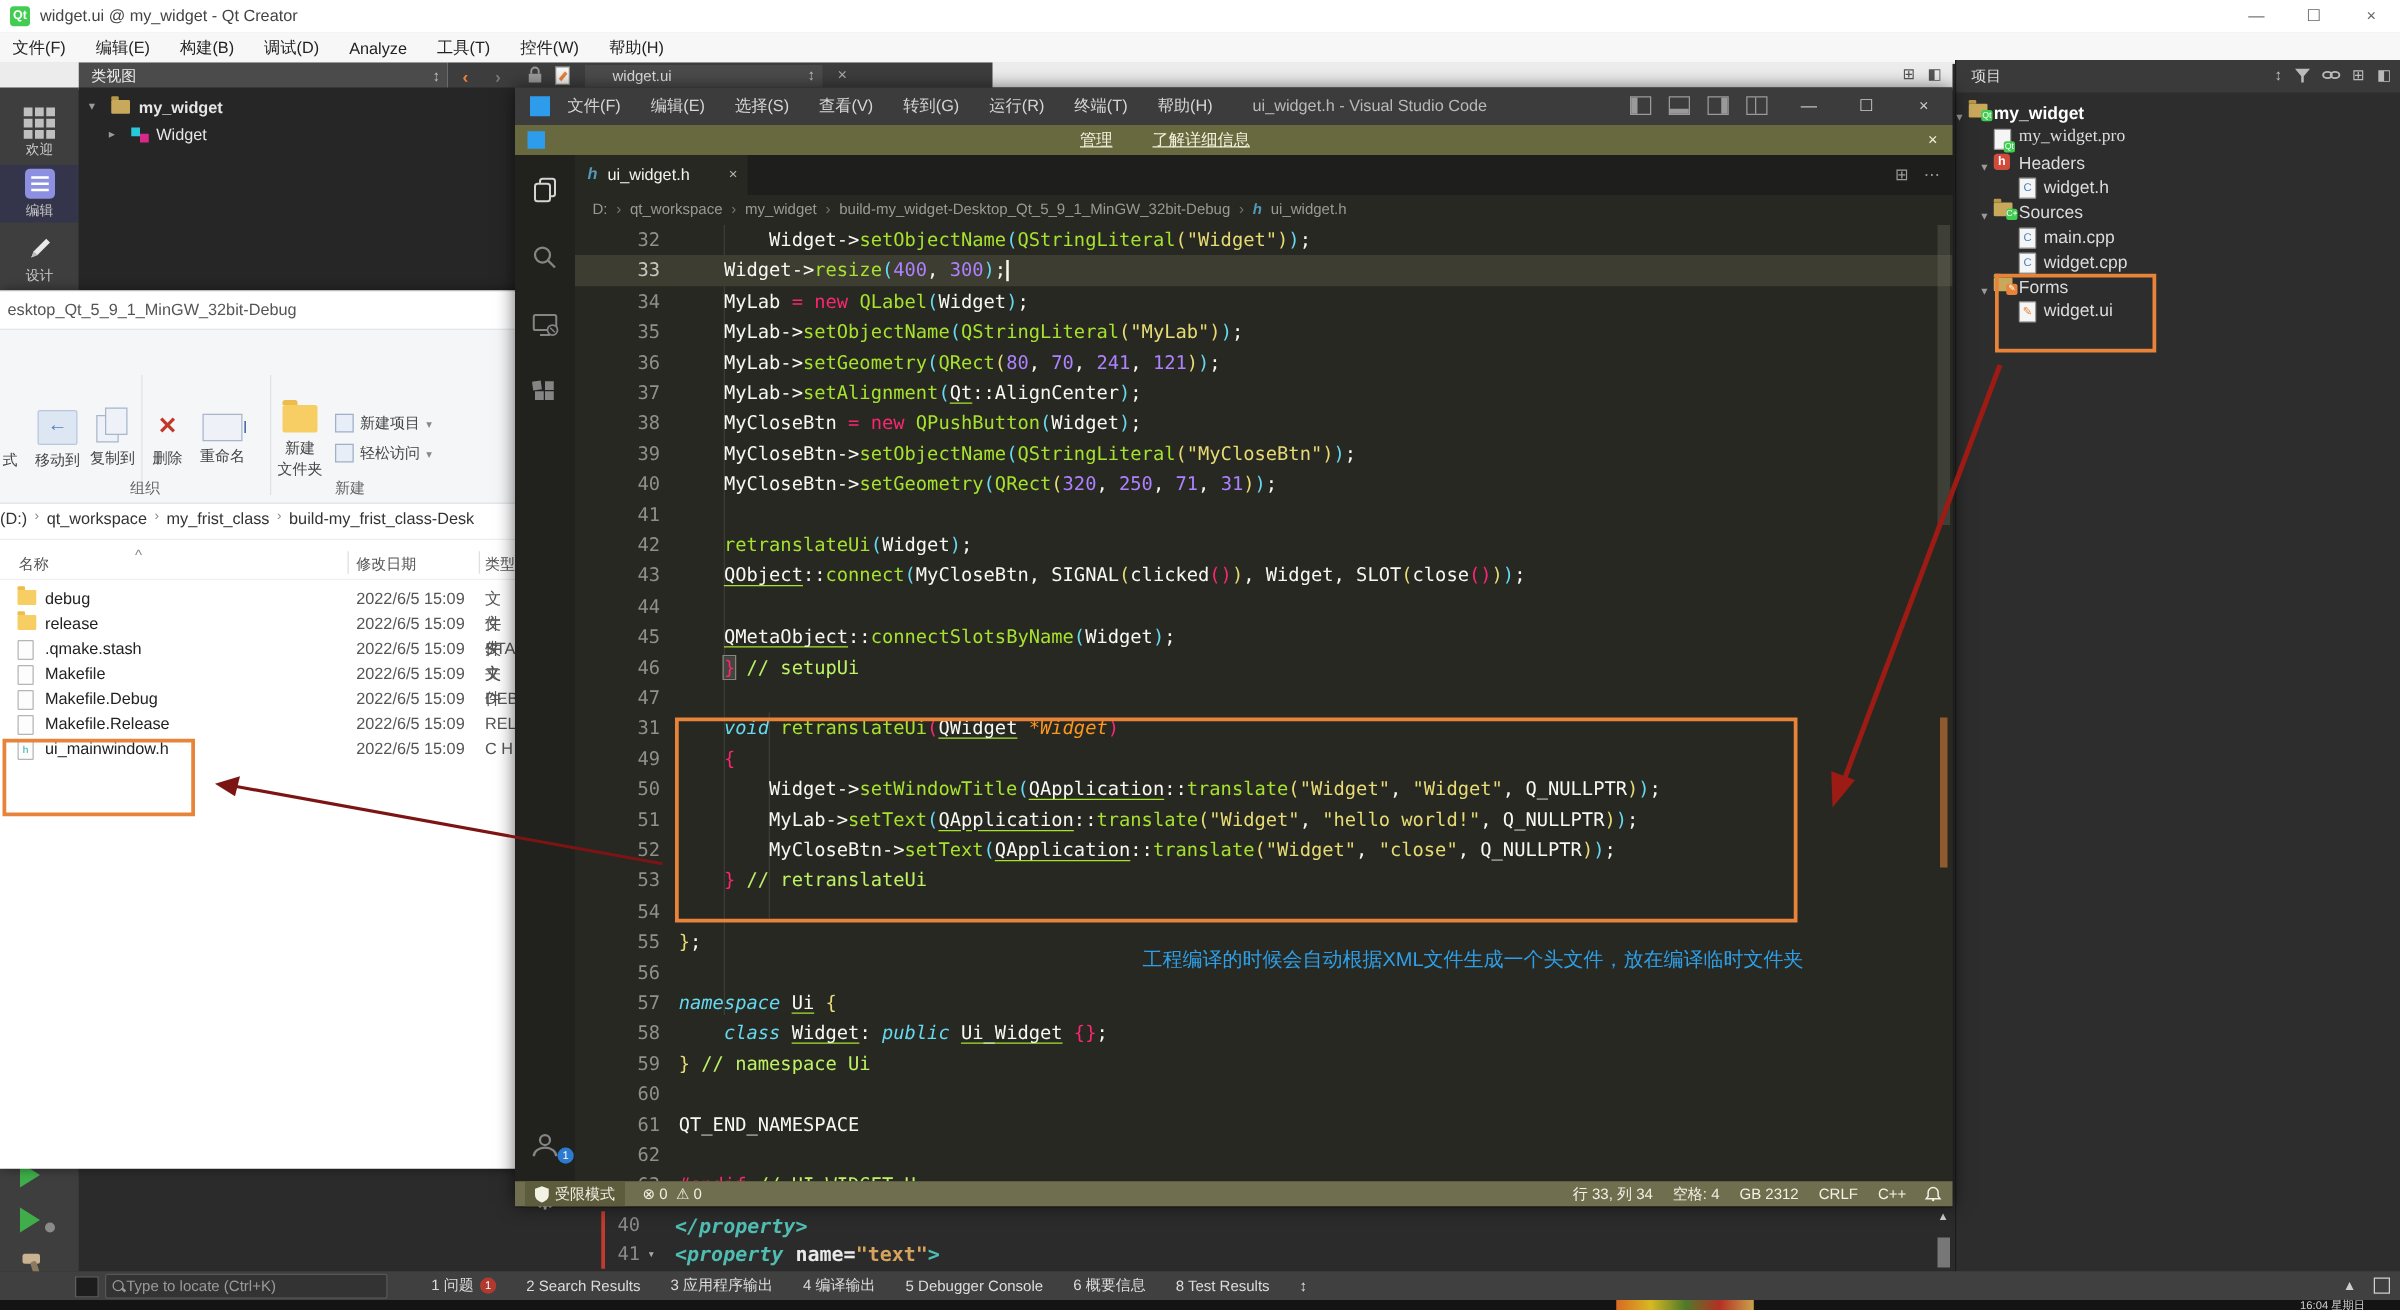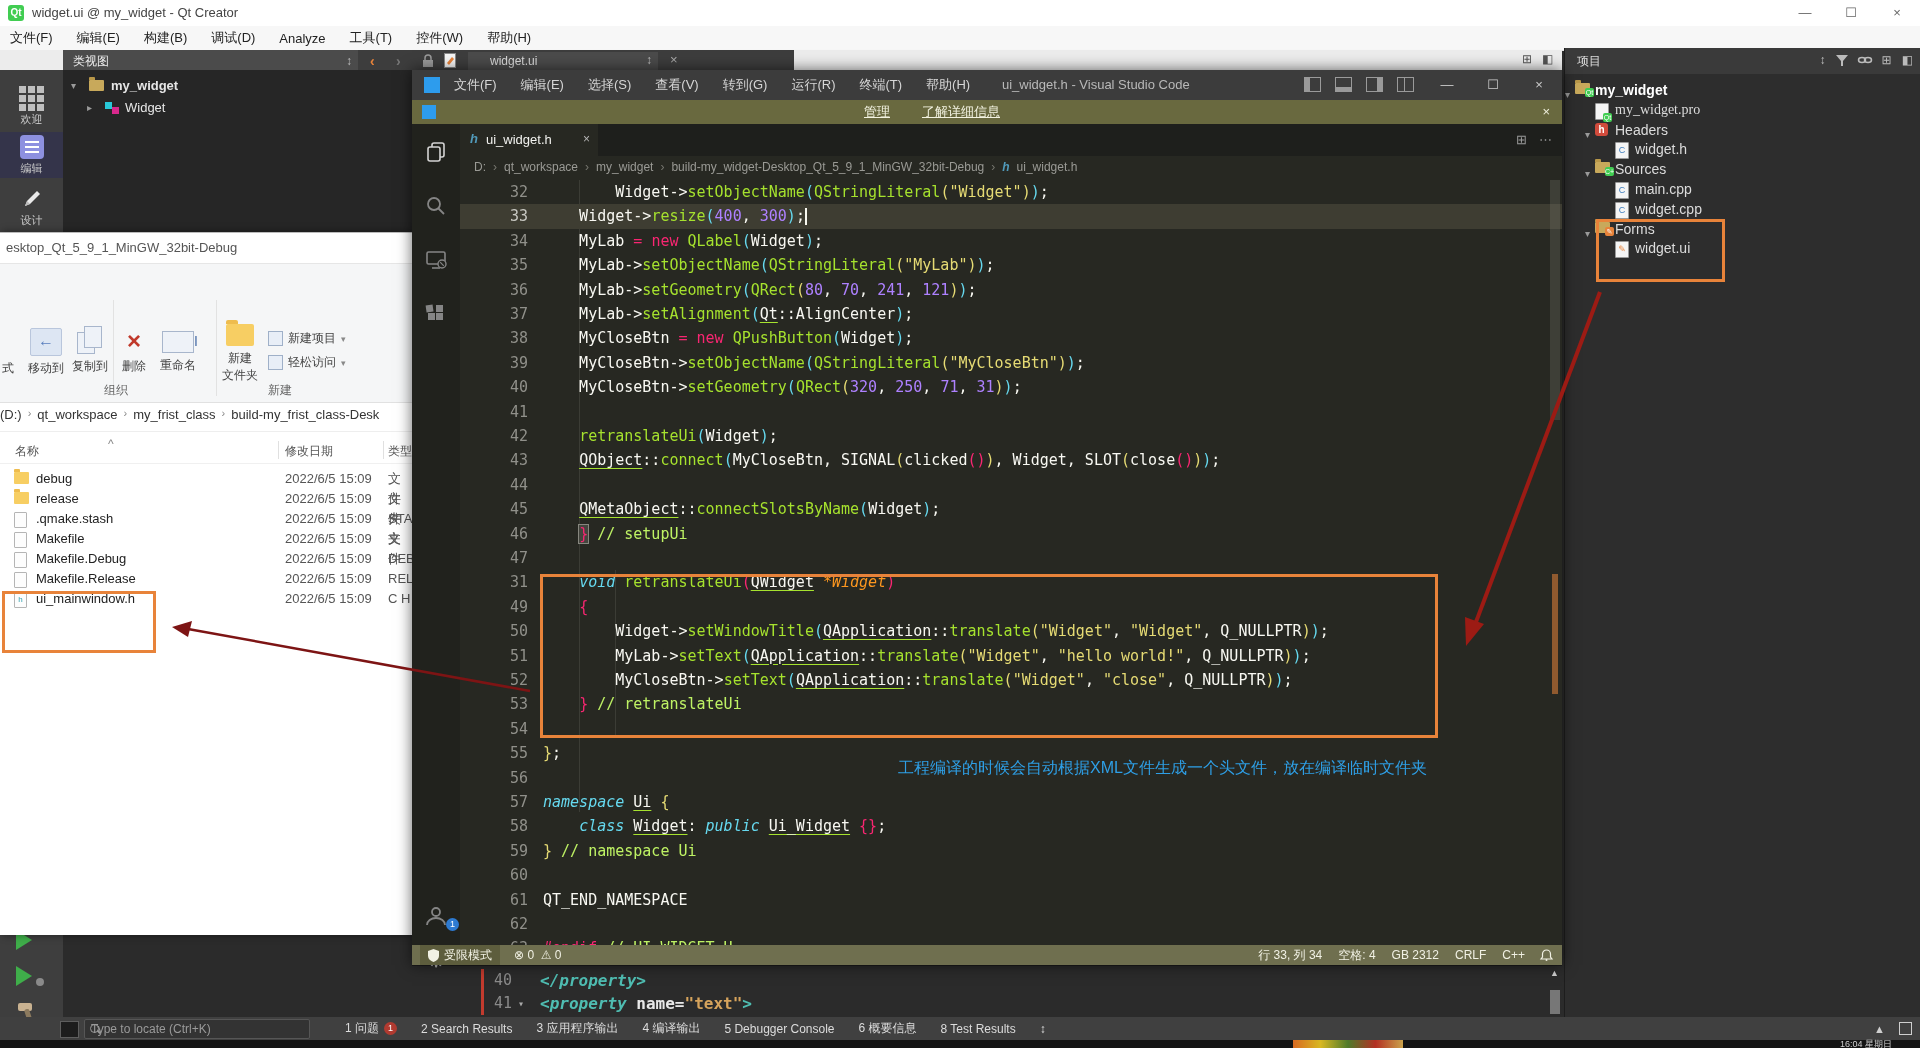--- a/index.html
+++ b/index.html
@@ -138,21 +138,21 @@
   .code-line.cur .lnum{color:#c8c8c2;}
   .ltext{position:absolute;left:83px;}
   .cursor{display:inline-block;width:2px;height:17px;background:#f8f8f0;vertical-align:text-bottom;}
   .tk-w{color:#f8f8f2}.tk-g{color:#a6e22e}.tk-s{color:#e6db74}.tk-n{color:#ae81ff}.tk-k{color:#f92672}
   .tk-c{color:#bef264}.tk-i{color:#66d9ef;font-style:italic}.tk-o{color:#fd971f;font-style:italic}
   .tk-u{color:#f8f8f2;text-decoration:underline;text-decoration-color:#a6e22e;text-underline-offset:3px;}
   .tk-b1{color:#e6db74}.tk-b2{color:#f92672}.tk-b3{color:#66d9ef}
   .tk-b2m{color:#f92672;background:#44453e;box-shadow:0 0 0 1px #87877f;}
   .guide{position:absolute;width:1px;background:#3b3c35;}
   #code-orange-box{left:80px;top:394px;width:892px;height:158px;}
-  #annotation{left:438px;top:578px;font-size:16px;color:#2e9fe6;white-space:nowrap;}
+  #annotation{left:454px;top:578px;font-size:16px;color:#2e9fe6;white-space:nowrap;}
   #vsc-scroll{right:2px;top:0;width:10px;height:240px;background:rgba(130,130,120,.25);}
   #vsc-ruler-mark{right:4px;top:394px;width:6px;height:120px;background:rgba(232,131,58,.55);}
   #statusbar{left:0;top:875px;width:1150px;height:20px;background:#6f6f4f;color:#f1f1e4;font-size:12px;line-height:20px;}
   #status-left{position:absolute;left:8px;display:flex;gap:14px;align-items:center;}
   #status-right{position:absolute;right:10px;display:flex;gap:16px;align-items:center;}
   #restricted-chip{display:flex;gap:5px;align-items:center;background:#5d5d3d;padding:0 8px;height:20px;}
   
   #qtc-xml{left:412px;top:965px;width:1150px;height:52px;background:#2b2b2b;border-top:1px solid #1c1c1c;}
   .xml-line{position:absolute;left:0;width:100%;height:23px;font-family:"DejaVu Sans Mono","Liberation Mono",monospace;
             font-size:16px;line-height:23px;white-space:pre;color:#ddd;}
@@ -162,21 +162,21 @@
   #xml-changebar{left:69px;top:3px;width:3px;height:46px;background:#c23b2e;}
   .tk-xt{color:#4fbdb2;font-style:italic}.tk-xw{color:#e8e8e8}.tk-xs{color:#d6a35c}
   #xml-scroll{right:2px;top:24px;width:10px;height:24px;background:#777;}
   
   #bottombar{left:0;top:1017px;width:1920px;height:23px;background:#404040;}
   #bb-square{left:60px;top:4px;width:17px;height:15px;background:#1d1d1d;border:1px solid #5e5e5e;}
   #locator{left:84px;top:2px;width:224px;height:18px;background:#333;border:1px solid #565656;border-radius:2px;
            color:#9a9a9a;font-size:12px;line-height:18px;}
   #locator .mag{position:absolute;left:5px;top:4px;width:7px;height:7px;border:1.5px solid #9a9a9a;border-radius:50%;}
   #locator .mag:after{content:"";position:absolute;left:6px;top:6px;width:4px;height:1.5px;background:#9a9a9a;transform:rotate(45deg);}
-  #locator .ph{position:absolute;left:6px;}
+  #locator .ph{position:absolute;left:16px;}
   #output-tabs{position:absolute;left:345px;top:0;height:23px;display:flex;gap:24px;align-items:center;color:#dcdcdc;font-size:12px;}
   .otab{display:flex;gap:5px;align-items:center;}
   .otab .badge{width:13px;height:13px;background:#b03a30;border-radius:50%;color:#fff;font-size:9px;text-align:center;line-height:13px;}
   #bb-right{position:absolute;right:8px;top:0;height:23px;display:flex;gap:14px;align-items:center;color:#cfcfcf;font-size:11px;}
   #bb-right .panel-ic{width:11px;height:11px;border:1px solid #cfcfcf;}
   #bottomstrip{left:0;top:1040px;width:1920px;height:8px;background:#141414;}
   #photo-strip{left:1293px;top:0;width:110px;height:8px;
      background:linear-gradient(90deg,#d86a22,#d8b822,#4f7a2a,#b33024,#caa24b);}
   #clock{left:1840px;top:-2px;font-size:9px;color:#cfcfcf;}
   

